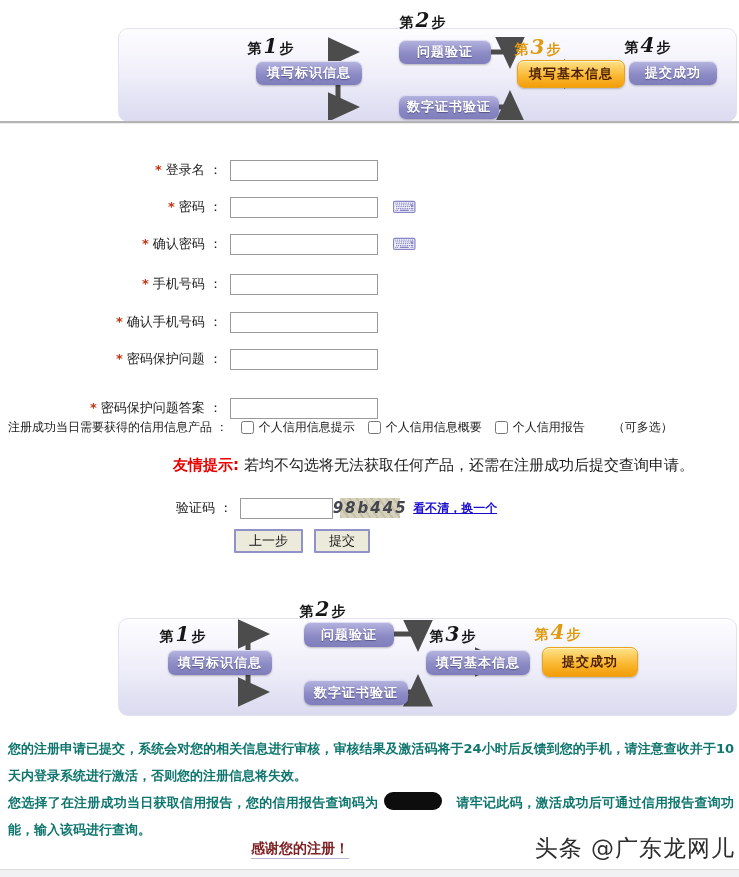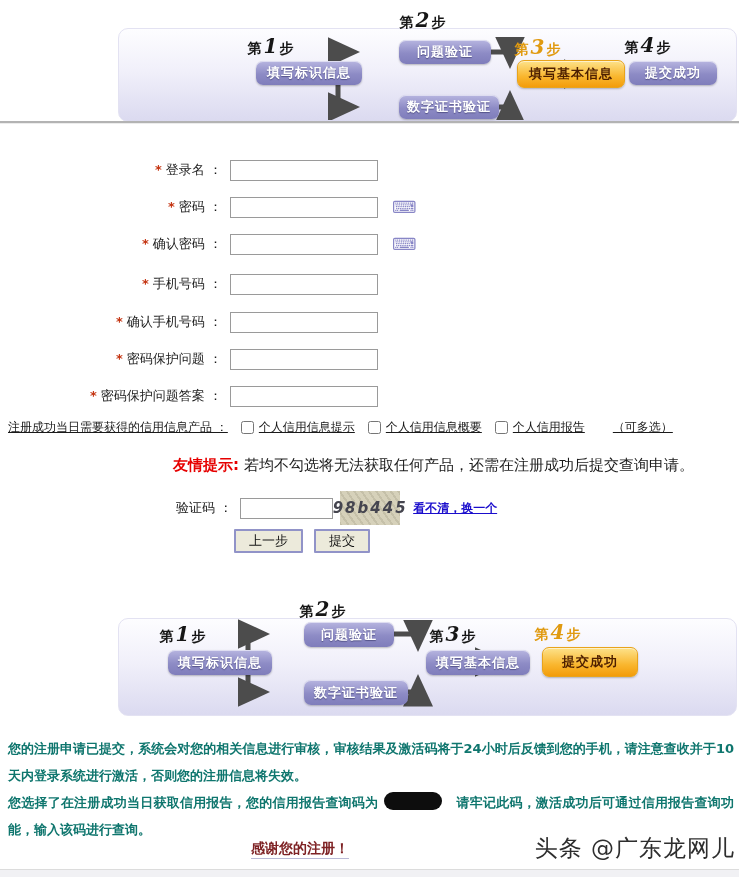--- a/index.html
+++ b/index.html
@@ -49,21 +49,21 @@
   .products{position:absolute;left:8px;display:flex;align-items:center;font-size:12px;white-space:nowrap;color:#1a1a1a;}
   .products .opt{display:flex;align-items:center;margin-left:13px;}
   .products input[type=checkbox]{width:13px;height:13px;margin:0 5px 0 0;}
   .products .note{margin-left:28px;}
   .tip{position:absolute;left:173px;font-size:15px;white-space:nowrap;color:#1a1a1a;}
   .tip b{color:#e60000;margin-right:5px;}
   .cap-row{position:absolute;left:176px;display:flex;align-items:center;height:24px;}
   .cap-label{font-size:13px;color:#1a1a1a;white-space:nowrap;}
   .cap-input{margin-left:8px;width:85px;height:19px;border:1px solid #9a9a9a;font-size:13px;padding:0 3px;}
   .cap-img{
-    margin-left:7px;width:60px;height:34px;display:flex;align-items:center;justify-content:center;
+    margin-left:7px;width:60px;height:20px;display:flex;align-items:center;justify-content:center;
     background:
       repeating-linear-gradient(55deg,rgba(120,115,90,.18) 0 2px,rgba(0,0,0,0) 2px 6px),
       #d6d1ba;
     font-size:15px;font-weight:bold;font-style:italic;color:#45454f;letter-spacing:2px;
   }
   .cap-link{margin-left:13px;font-size:12px;font-weight:bold;color:#1a0dcc;text-decoration:underline;white-space:nowrap;cursor:pointer;}
   .btn-row{position:absolute;top:529px;left:0;width:739px;height:26px;}
   .btn{
     position:absolute;height:24px;padding:0 13px;font-size:13px;color:#111;
     background:#eceadb;border:2px solid #9193c8;border-radius:1px;cursor:pointer;
@@ -152,26 +152,26 @@
   <input class="finput" type="text" value="" style="">
 </div>
 <div class="form-row" style="top:310px;">
   <div class="flabel"><span class="req">*</span><span>确认手机号码</span> <span>：</span></div>
   <input class="finput" type="text" value="" style="">
 </div>
 <div class="form-row" style="top:347px;">
   <div class="flabel"><span class="req">*</span><span>密码保护问题</span> <span>：</span></div>
   <input class="finput" type="text" value="" style="">
 </div>
-<div class="form-row" style="top:384px;">
+<div class="form-row" style="top:396px;">
   <div class="flabel"><span class="req">*</span><span>密码保护问题答案</span> <span>：</span></div>
   <input class="finput" type="text" value="" style="">
 </div>
 
-<div class="products" style="top:419px;text-decoration:underline;">
+<div class="products" style="top:419px;">
   <span>注册成功当日需要获得的信用信息产品 ：</span>
   <label class="opt">
     <input type="checkbox" style="">
     <span>个人信用信息提示</span>
   </label>
   <label class="opt">
     <input type="checkbox" style="">
     <span>个人信用信息概要</span>
   </label>
   <label class="opt">

